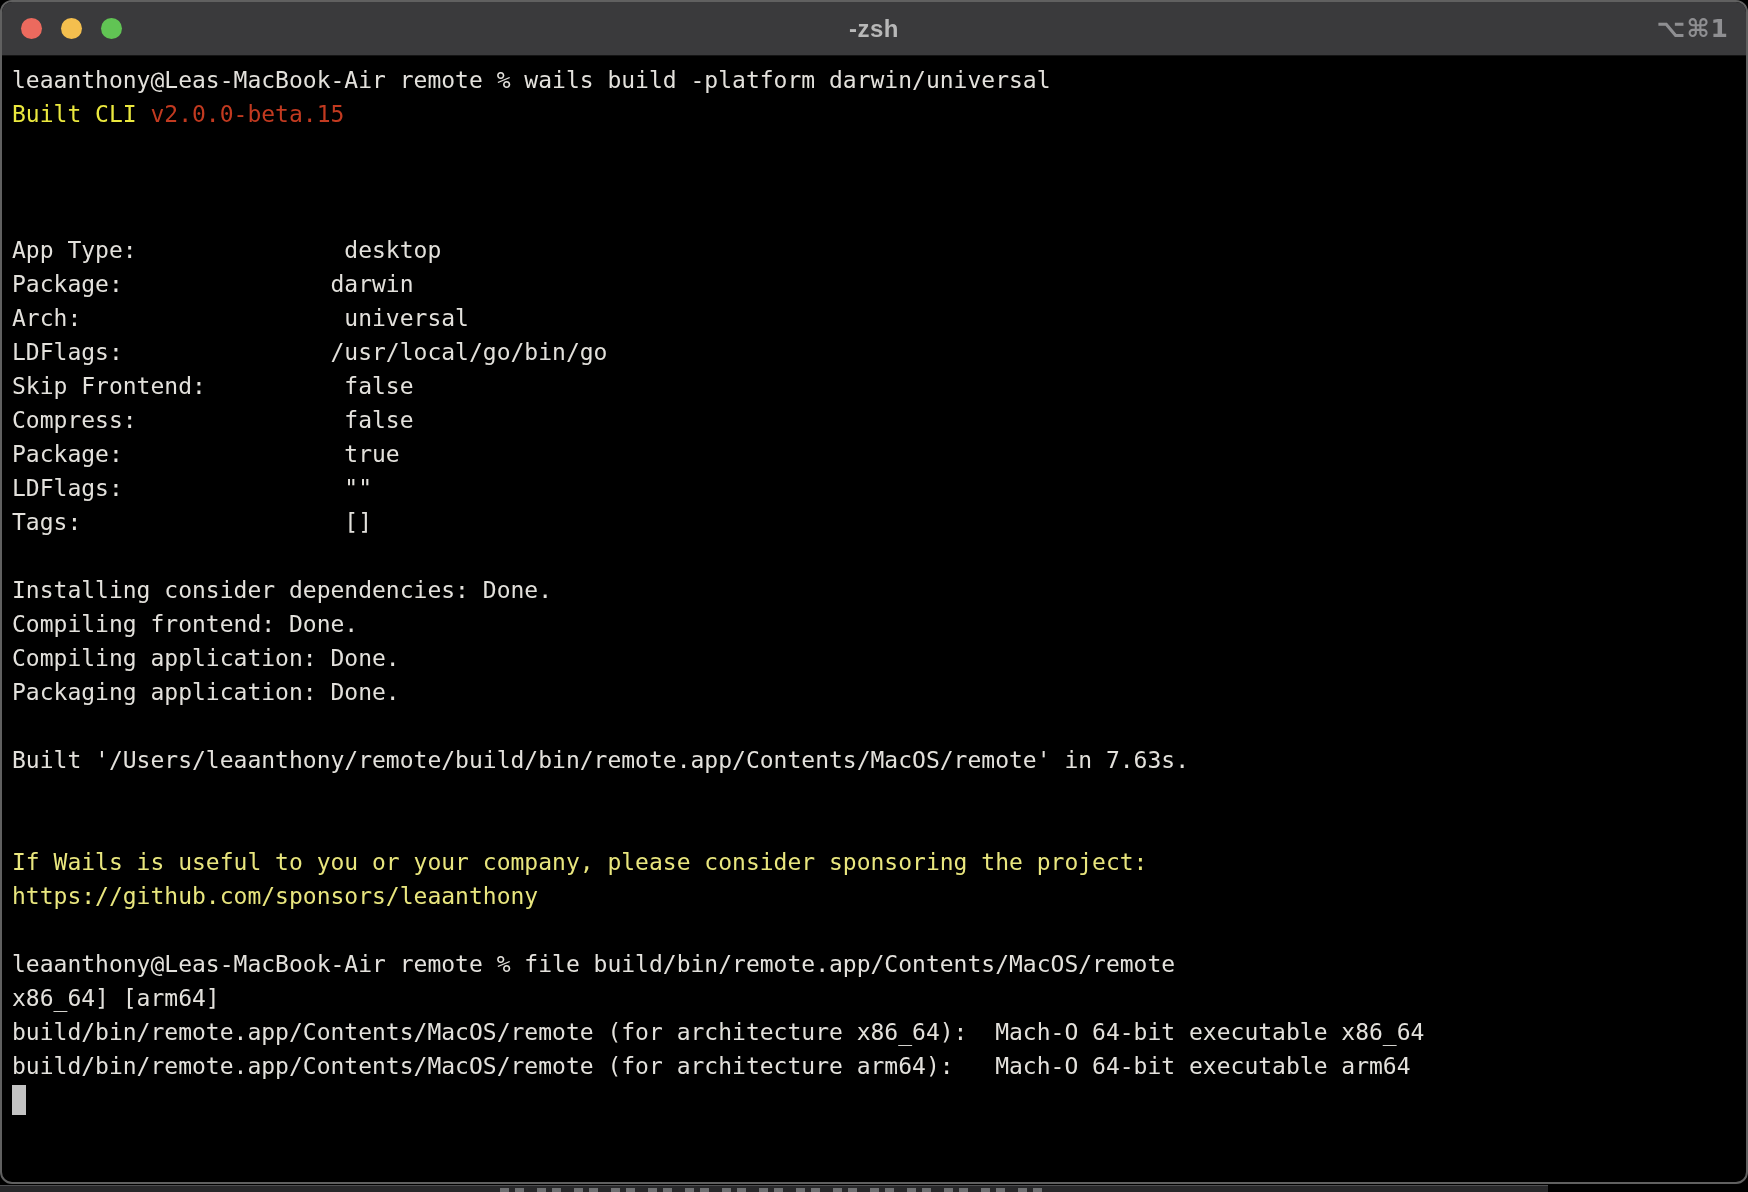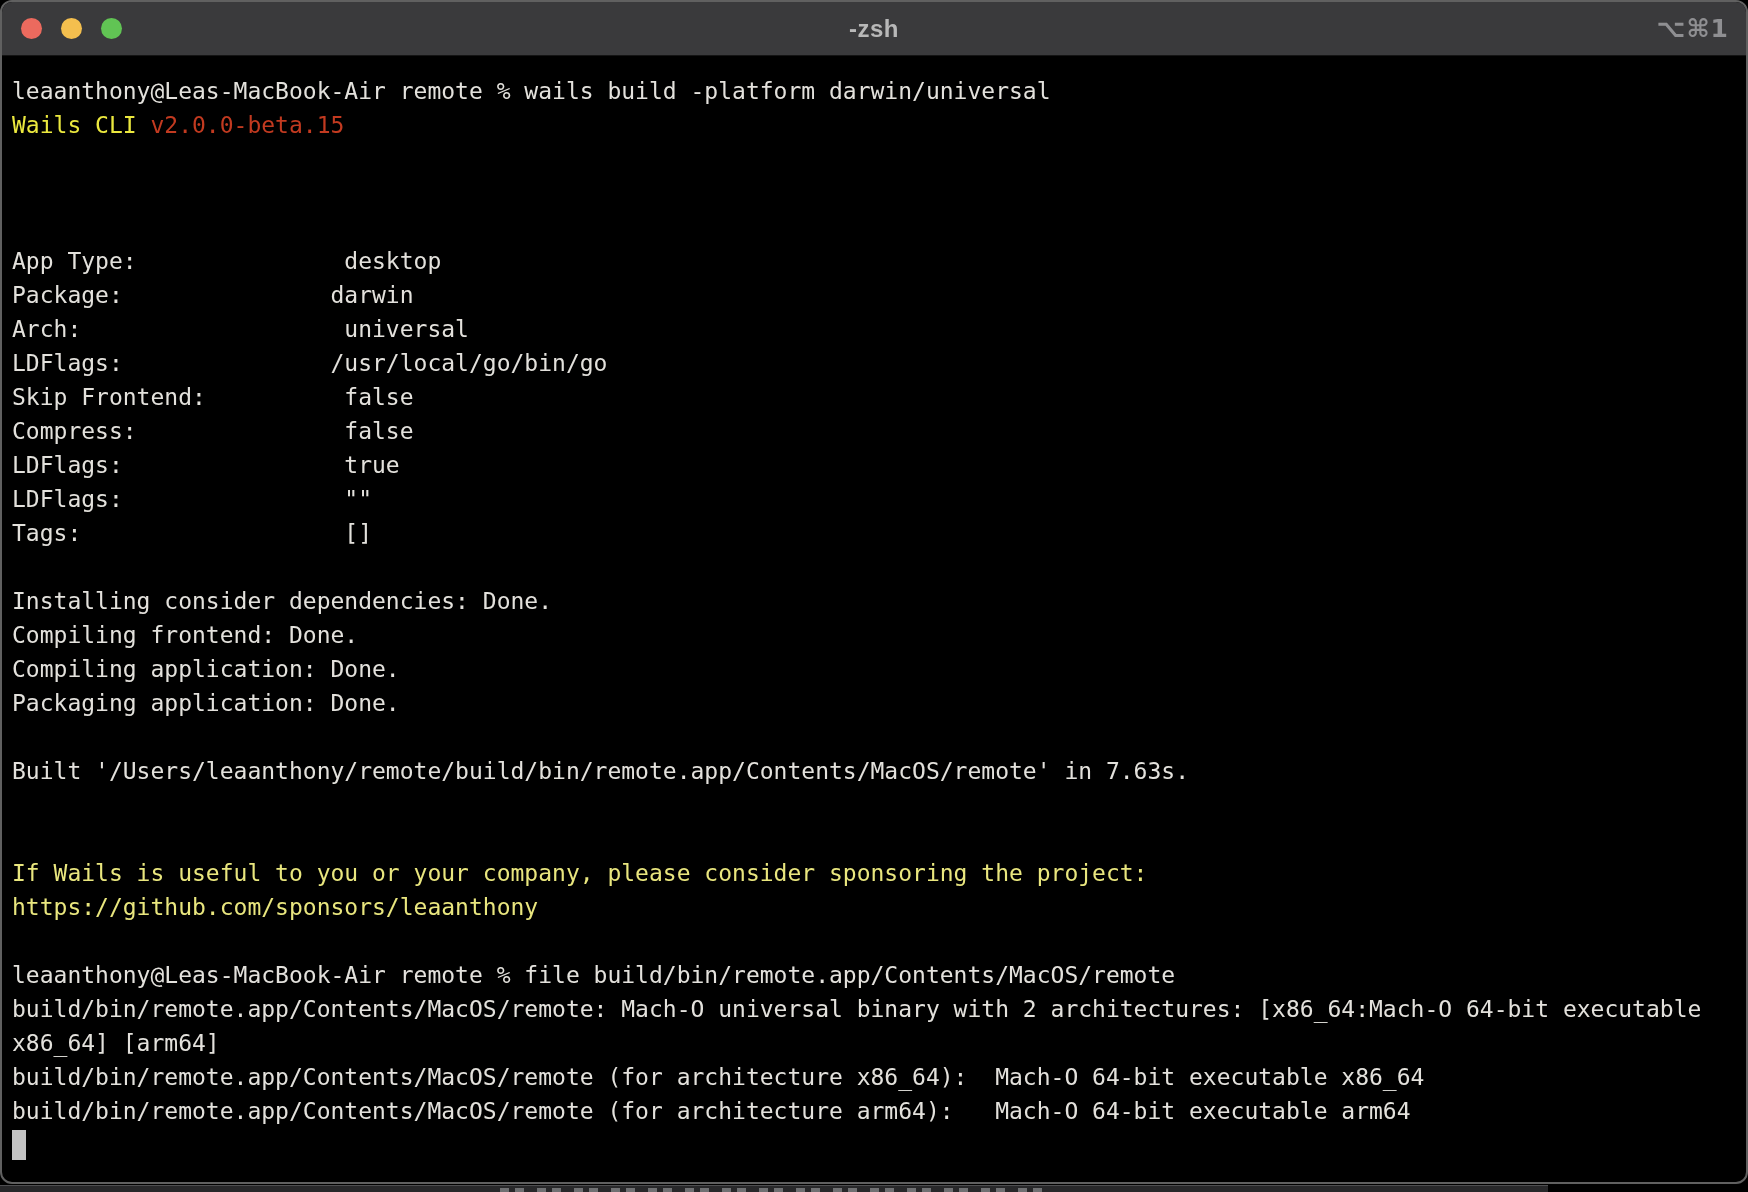--- a/index.html
+++ b/index.html
@@ -82,21 +82,20 @@
     color: var(--shortcut-text);
     letter-spacing: 1px;
   }
 
   .screen {
     padding: 7px 20px 0 10px;
     font-family: "DejaVu Sans Mono", monospace;
     font-size: 23px;
     line-height: 34px;
     color: var(--terminal-fg);
-    margin-top: 11px;
   }
   .line {
     height: 34px;
     white-space: pre;
     overflow: hidden;
   }
   .c-yellow { color: var(--ansi-yellow); }
   .c-soft-yellow { color: var(--ansi-soft-yellow); text-align: right; }
   .c-red { color: var(--ansi-red); }
   .cursor {
@@ -123,47 +122,46 @@
         <button class="tl tl-red"></button>
         <button class="tl tl-yellow"></button>
         <button class="tl tl-green"></button>
       </div>
       <div class="window-title">-zsh</div>
       <div class="shortcut">⌥⌘1</div>
     </div>
 
     <div class="screen">
         <div class="line"><span>leaanthony@Leas-MacBook-Air remote % wails build -platform darwin/universal</span></div>
-        <div class="line"><span class="c-yellow">Wails CLI </span><span class="c-red">v2.0.0-beta.15</span></div>
+        <div class="line"><span class="c-yellow">Built CLI </span><span class="c-red">v2.0.0-beta.15</span></div>
         <div class="line"></div>
         <div class="line"></div>
         <div class="line"></div>
         <div class="line"><span>App Type:               desktop</span></div>
         <div class="line"><span>Package:               darwin</span></div>
         <div class="line"><span>Arch:                   universal</span></div>
         <div class="line"><span>LDFlags:               /usr/local/go/bin/go</span></div>
         <div class="line"><span>Skip Frontend:          false</span></div>
         <div class="line"><span>Compress:               false</span></div>
-        <div class="line"><span>LDFlags:                true</span></div>
+        <div class="line"><span>Package:                true</span></div>
         <div class="line"><span>LDFlags:                ""</span></div>
         <div class="line"><span>Tags:                   []</span></div>
         <div class="line"></div>
         <div class="line"><span>Installing consider dependencies: Done.</span></div>
         <div class="line"><span>Compiling frontend: Done.</span></div>
         <div class="line"><span>Compiling application: Done.</span></div>
         <div class="line"><span>Packaging application: Done.</span></div>
         <div class="line"></div>
         <div class="line"><span>Built '/Users/leaanthony/remote/build/bin/remote.app/Contents/MacOS/remote' in 7.63s.</span></div>
         <div class="line"></div>
         <div class="line"></div>
         <div class="line"><span class="c-soft-yellow">If Wails is useful to you or your company, please consider sponsoring the project:</span></div>
         <div class="line"><span class="c-soft-yellow">https://github.com/sponsors/leaanthony</span></div>
         <div class="line"></div>
         <div class="line"><span>leaanthony@Leas-MacBook-Air remote % file build/bin/remote.app/Contents/MacOS/remote</span></div>
-        <div class="line"><span>build/bin/remote.app/Contents/MacOS/remote: Mach-O universal binary with 2 architectures: [x86_64:Mach-O 64-bit executable</span></div>
         <div class="line"><span>x86_64] [arm64]</span></div>
         <div class="line"><span>build/bin/remote.app/Contents/MacOS/remote (for architecture x86_64):  Mach-O 64-bit executable x86_64</span></div>
         <div class="line"><span>build/bin/remote.app/Contents/MacOS/remote (for architecture arm64):   Mach-O 64-bit executable arm64</span></div>
         <div class="line"><span class="cursor"></span></div>
       </div>
 
   </div>
 </div>
 
 </body></html>

